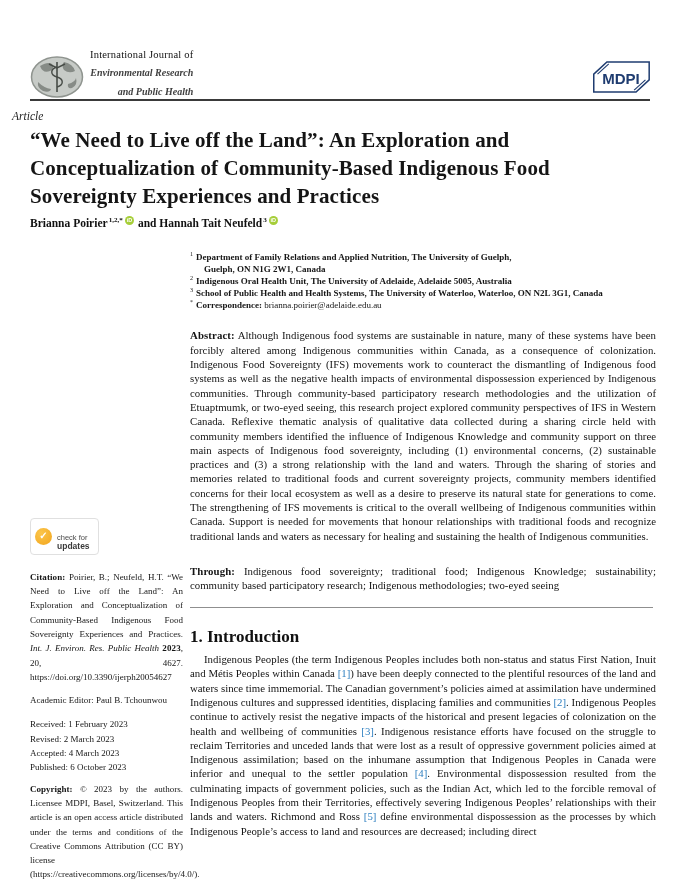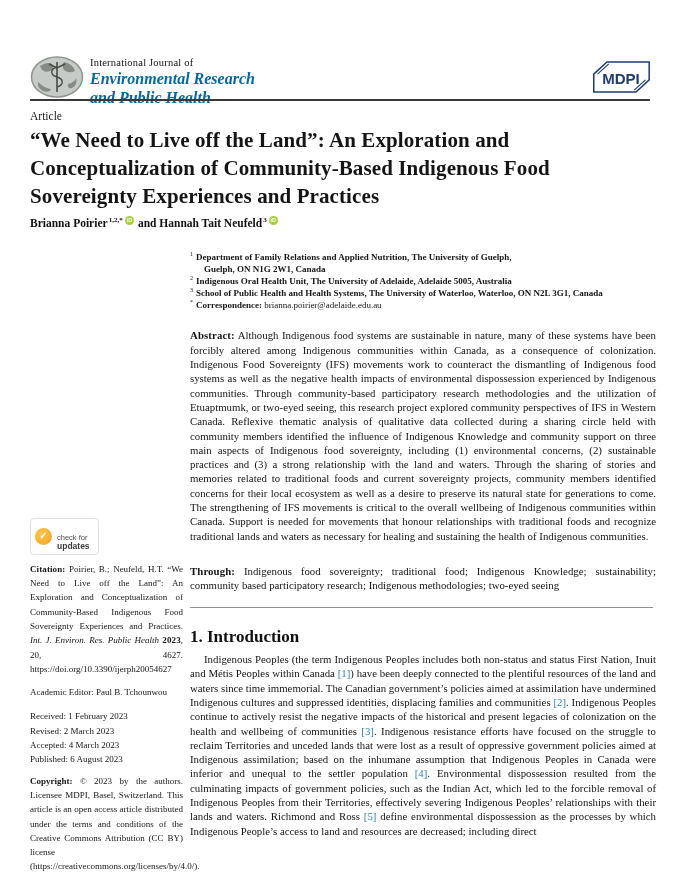--- a/index.html
+++ b/index.html
@@ -4,28 +4,28 @@
 <style>
   * { margin:0; padding:0; box-sizing:border-box; }
   html,body { background:#ffffff; }
   .page {
     position:relative; width:680px; height:880px; background:#fff;
     overflow:hidden; font-family:"Liberation Serif","DejaVu Serif",serif;
     color:#1a1a1a;
   }
   
   .journal-logo { position:absolute; left:30px; top:56px; }
-  .journal-name { position:absolute; left:90px; top:52px; line-height:1.15; }
+  .journal-name { position:absolute; left:90px; top:44px; line-height:1.15;text-align:right; }
   .journal-name .plain { font-size:10.5px; color:#111; letter-spacing:.2px; }
-  .journal-name .green { font-size:16px; font-weight:bold; font-style:italic; color:#0369a1; line-height:1.12; }
+  .journal-name .green { font-size:10px; font-weight:bold; font-style:italic; color:#404040; line-height:1.12; }
   .mdpi-logo { position:absolute; left:590px; top:58px; }
   .header-rule { position:absolute; left:30px; top:99px; width:620px; height:2px; background:#3a3a3a; }
 
   
-  .article-type { position:absolute; left:30px; top:110px; font-size:11.5px; color:#222; }
+  .article-type { position:absolute; left:12px; top:110px; font-style:italic; font-size:11.5px; color:#222; }
   .page-title { position:absolute; left:30px; top:126px; width:628px;
     font-size:21px; font-weight:bold; line-height:28px; color:#151515; letter-spacing:.1px; }
   .authors { position:absolute; left:30px; top:216px; font-size:11.5px; font-weight:bold; color:#111; }
   .authors sup { font-size:.62em; vertical-align:super; line-height:0; margin-left:1px; }
   .orcid {
     display:inline-block; width:9px; height:9px; border-radius:50%;
     background:#a6ce39; color:#fff; font-family:"Liberation Sans",sans-serif;
     font-size:5.5px; font-weight:bold; text-align:center; line-height:9px;
     vertical-align:super; margin-left:2px;
   }
@@ -52,21 +52,21 @@
   }
   .check-circle {
     width:17px; height:17px; border-radius:50%;
     background:radial-gradient(circle at 35% 30%, #fbc54a, #f2a51d);
     color:#fff; font-size:10px; font-weight:bold; display:flex; align-items:center; justify-content:center;
     font-family:"Liberation Sans",sans-serif;
   }
   .check-text { font-family:"Liberation Sans",sans-serif; line-height:1.05; color:#4a4a4a;margin-top:12px; }
   .check-text .l1 { font-size:7.5px; display:block; }
   .check-text .l2 { font-size:8.5px; font-weight:bold; display:block; color:#3a3a3a; }
-  .citation-block { margin-top:7px; text-align:justify; }
+  .citation-block { margin-top:15px; text-align:justify; }
   .citation-block .ital { font-style:italic; }
   .citation-block b { letter-spacing:.1px; }
   .academic-editor { margin-top:9px; white-space:nowrap; }
   .dates { margin-top:10px; }
   .dates div { display:block; }
   .cc-badge { margin-top:9px; display:block; }
   .copyright-block { margin-top:7px; text-align:justify; }
 
   svg text { font-family:"Liberation Sans",sans-serif; }
 </style>
@@ -140,21 +140,21 @@
       <span class="ital">Int. J. Environ. Res. Public Health</span>
       <b>2023</b><span>, 20, 4627. https://doi.org/10.3390/ijerph20054627</span>
     </div>
 
     <div class="academic-editor">Academic Editor: Paul B. Tchounwou</div>
 
     <div class="dates">
       <div>Received: 1 February 2023</div>
       <div>Revised: 2 March 2023</div>
       <div>Accepted: 4 March 2023</div>
-      <div>Published: 6 August 2023</div>
+      <div>Published: 6 October 2023</div>
     </div>
 
 
     <div class="copyright-block">
       <b>Copyright:</b>
       <span>© 2023 by the authors. Licensee MDPI, Basel, Switzerland. This article is an open access article distributed under the terms and conditions of the Creative Commons Attribution (CC BY) license (https://creativecommons.org/licenses/by/4.0/).</span>
     </div>
   </div>
 
 </div>

